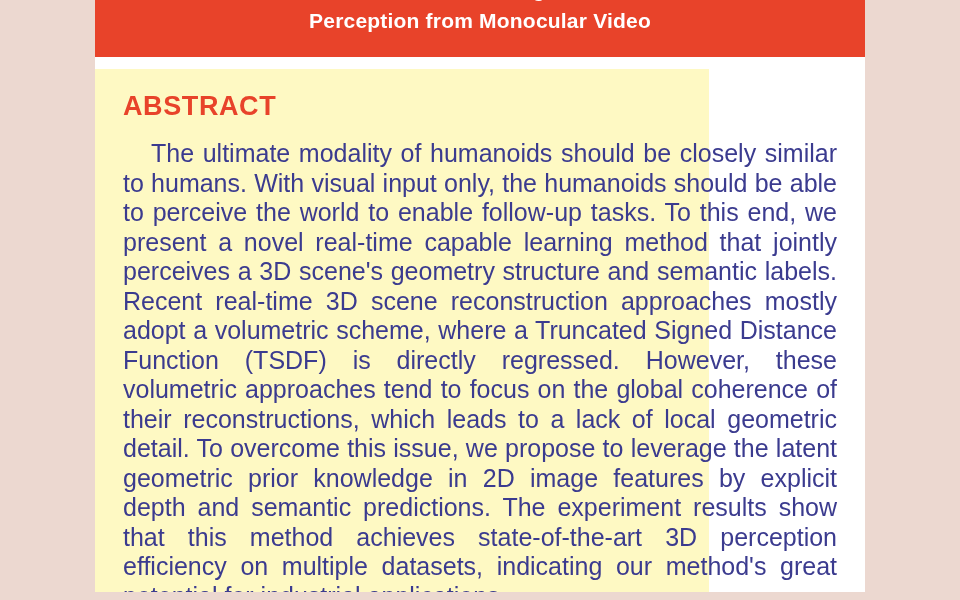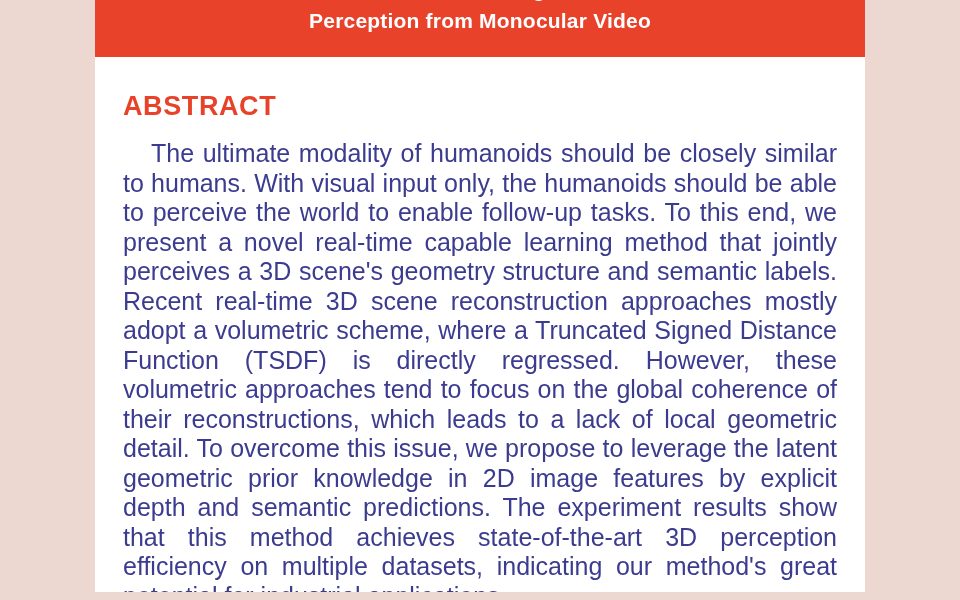--- a/index.html
+++ b/index.html
@@ -43,21 +43,21 @@
     letter-spacing: 0.2px;
     padding: 0 22px;
     box-sizing: border-box;
   }
   .content {
     position: absolute;
     left: 95px;
     top: 69px;
     width: 614px;
     height: 531px;
-    background: #ffffff;
+    background: #fef9c3;
     box-sizing: border-box;
     padding: 0 28px;
   }
   .abstract-heading {
     margin-top: 22px;
     color: #e8432a;
     font-size: 27px;
     font-weight: bold;
     letter-spacing: 0.6px;
   }

